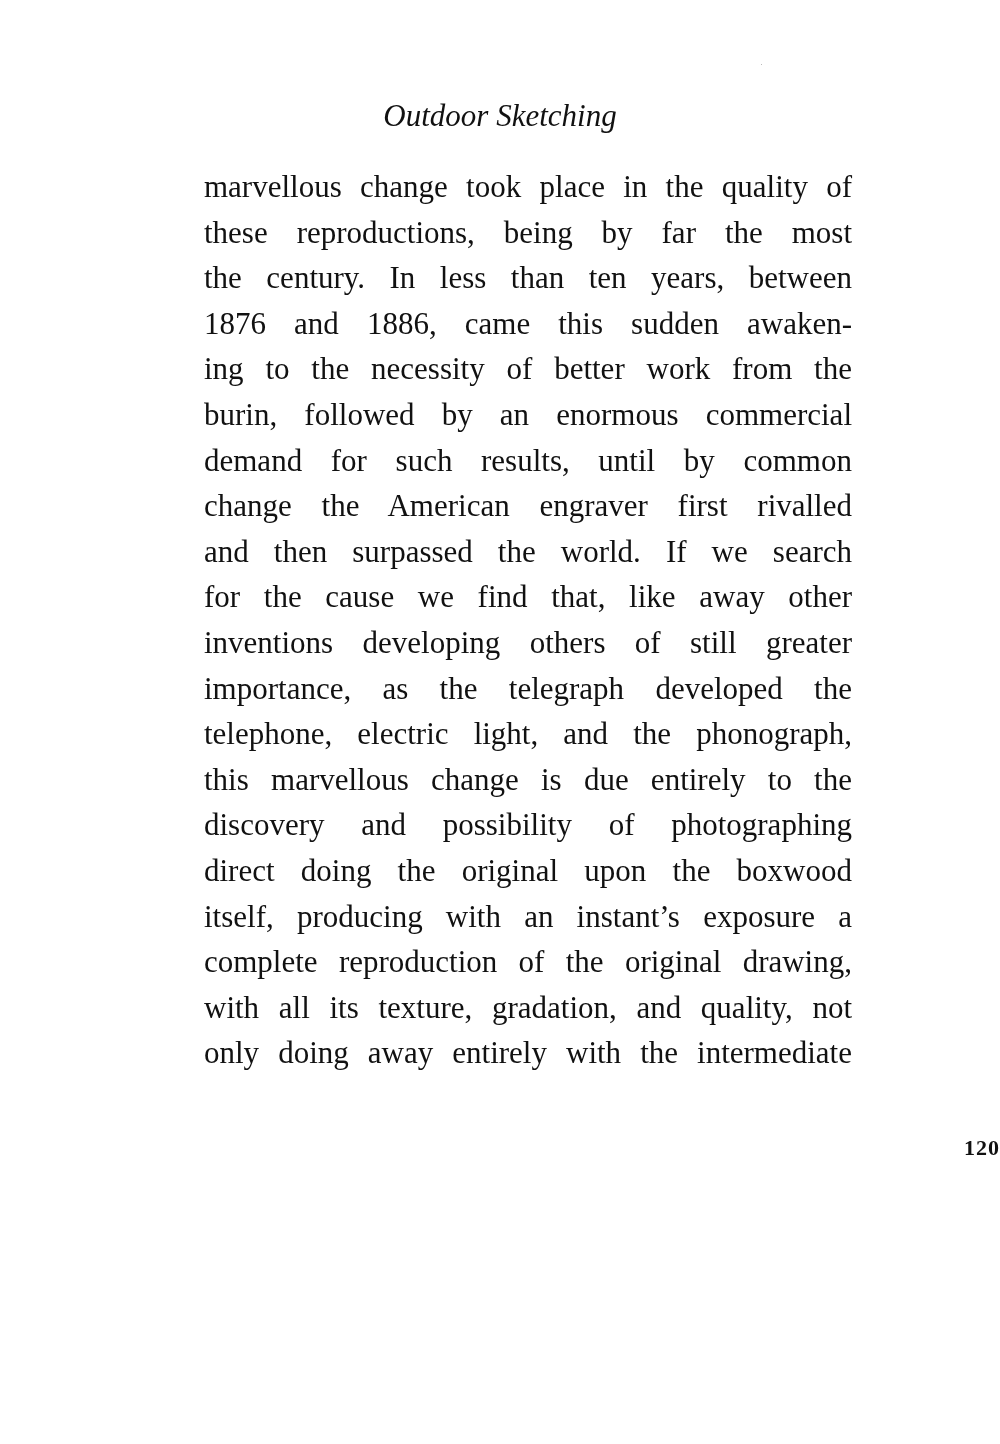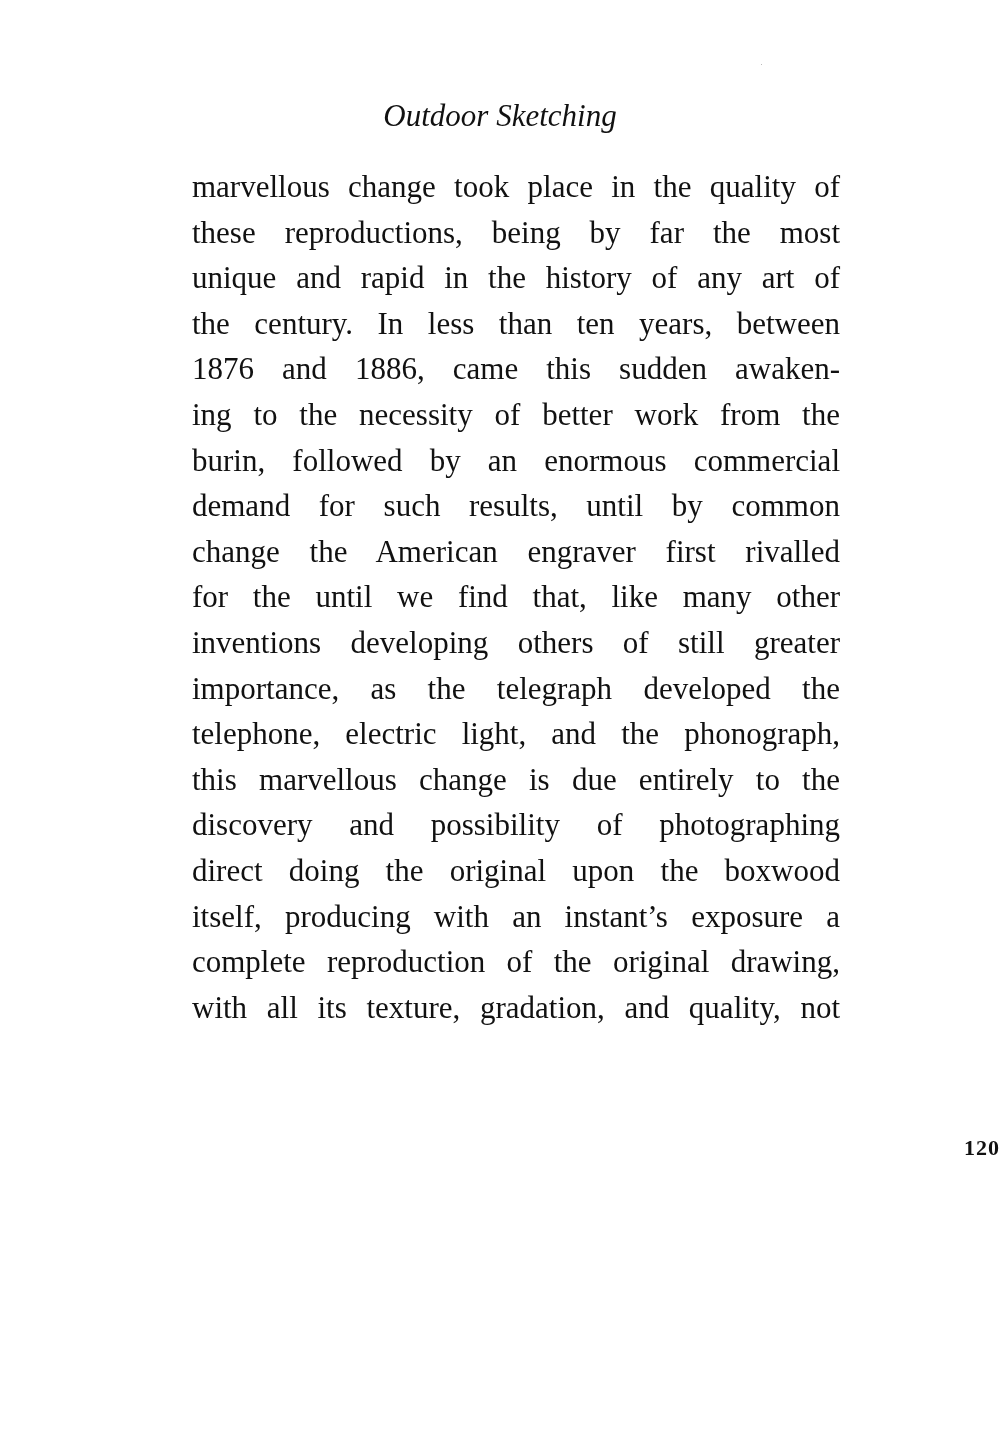--- a/index.html
+++ b/index.html
@@ -1,48 +1,49 @@
 <!DOCTYPE html>
 <html><head>
 <meta charset="utf-8">
 <style>
   html, body { margin: 0; padding: 0; background: #ffffff; }
   body { width: 1000px; height: 1444px; position: relative; overflow: hidden;
          font-family: "Liberation Serif", "DejaVu Serif", serif; color: #111; }
   .running-head { position: absolute; top: 96px; left: 0; width: 1000px; text-align: center;
                   font-size: 31px; line-height: 40px; font-style: italic; }
-  .body-text { position: absolute; top: 164px; left: 192px; width: 648px; }
+  .body-text { position: absolute; top: 164px; left: 204px; width: 648px; }
   .line { font-size: 31px; line-height: 45.6px; height: 45.6px; white-space: nowrap;
           text-align: justify; text-align-last: justify; }
   .page-number { position: absolute; top: 1133px; left: 0; width: 1000px; text-align: right;
                  font-size: 22px; font-weight: bold; line-height: 30px; letter-spacing: 1px; }
   .speck { position: absolute; top: 64px; left: 761px; width: 1px; height: 1px; background: #bbb; }
 </style>
 </head>
 <body>
 
 <div class="speck"></div>
 
 <div class="running-head">Outdoor Sketching</div>
 
 <div class="body-text">
   <div class="line">marvellous change took place in the quality of</div>
   <div class="line">these reproductions, being by far the most</div>
-  <div class="line">unique and rapid in the history of any art of</div>
   <div class="line">the century.  In less than ten years, between</div>
   <div class="line">1876 and 1886, came this sudden awaken-</div>
   <div class="line">ing to the necessity of better work from the</div>
   <div class="line">burin, followed by an enormous commercial</div>
   <div class="line">demand for such results, until by common</div>
   <div class="line">change the American engraver first rivalled</div>
-  <div class="line">for the until we find that, like many other</div>
+  <div class="line">and then surpassed the world.  If we search</div>
+  <div class="line">for the cause we find that, like away other</div>
   <div class="line">inventions developing others of still greater</div>
   <div class="line">importance, as the telegraph developed the</div>
   <div class="line">telephone, electric light, and the phonograph,</div>
   <div class="line">this marvellous change is due entirely to the</div>
   <div class="line">discovery and possibility of photographing</div>
   <div class="line">direct doing the original upon the boxwood</div>
   <div class="line">itself, producing with an instant’s exposure a</div>
   <div class="line">complete reproduction of the original drawing,</div>
   <div class="line">with all its texture, gradation, and quality, not</div>
+  <div class="line">only doing away entirely with the intermediate</div>
 </div>
 
 <div class="page-number">120</div>
 
 </body></html>

